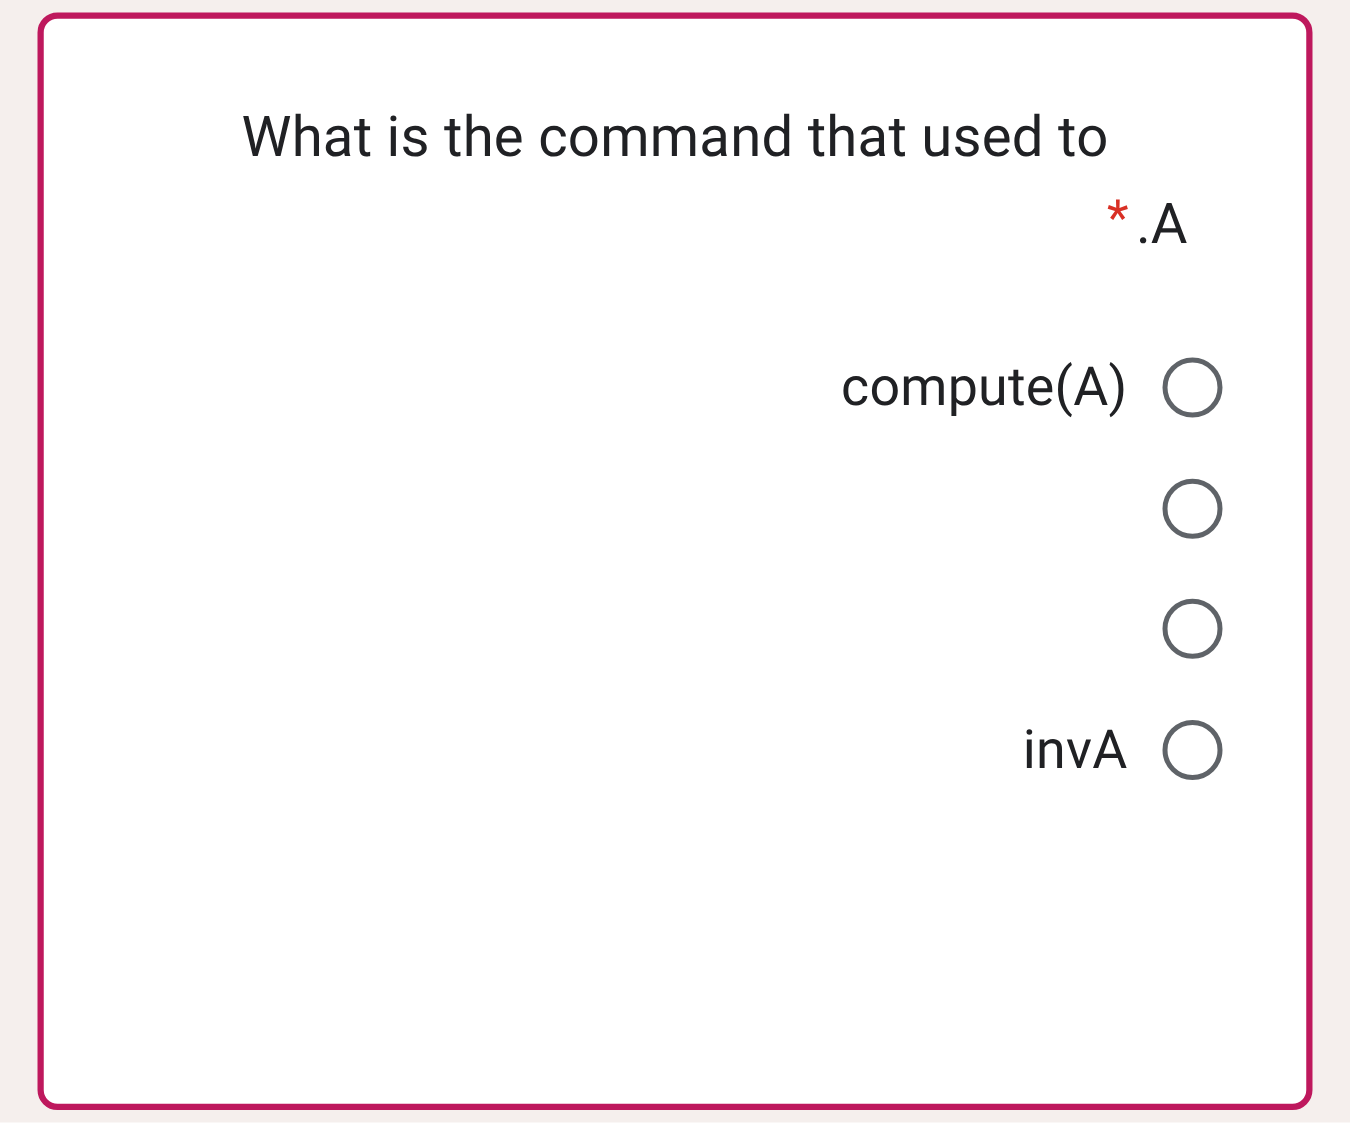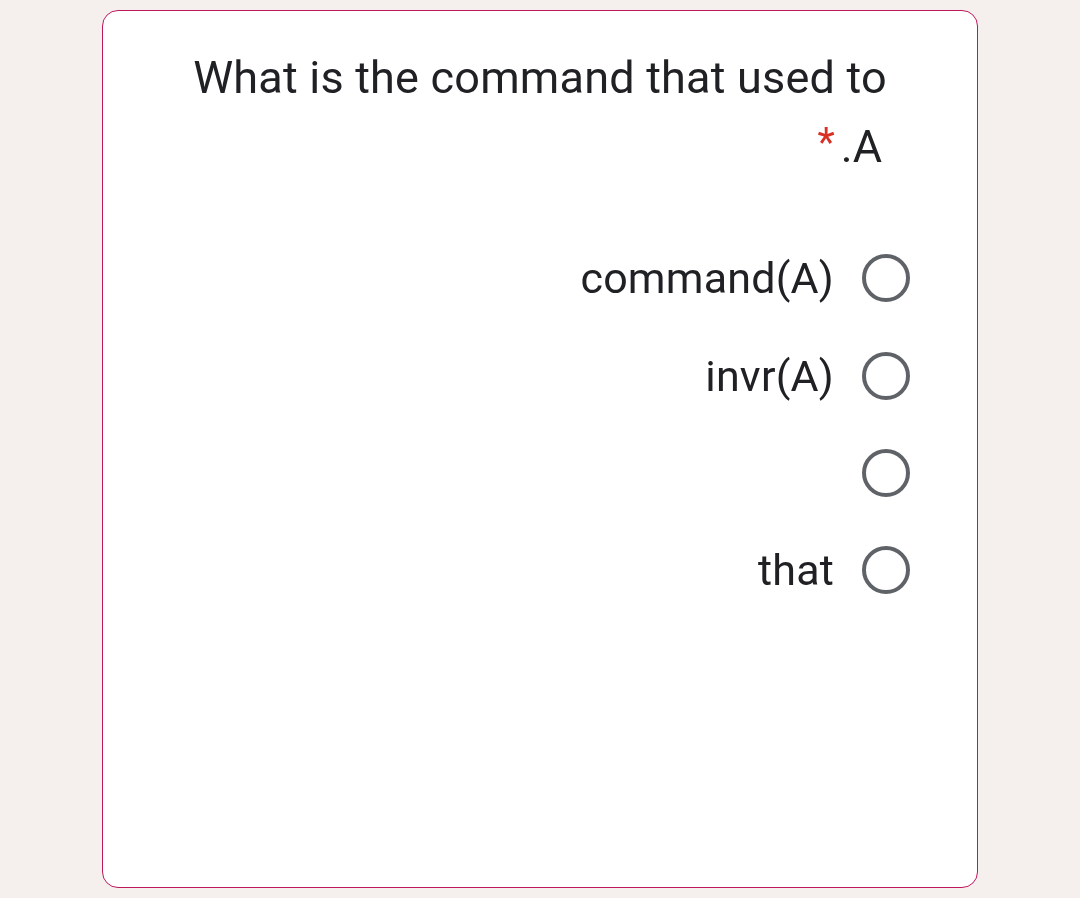--- a/index.html
+++ b/index.html
@@ -11,25 +11,25 @@
       background-color: #f5efed;
       font-family: 'Roboto', 'Helvetica Neue', Arial, sans-serif;
       width: 1080px;
       height: 898px;
       display: flex;
       align-items: center;
       justify-content: center;
     }
     .card {
       background-color: #ffffff;
-      border: 1px solid #be185d;
+      border: 5px solid #be185d;
       border-radius: 16px;
-      width: 876px;
+      width: 1020px;
       height: 878px;
-      padding: 32px 55px 40px 55px;
+      padding: 60px 55px 40px 55px;
     }
     .question-block {
       text-align: right;
       margin-bottom: 80px;
     }
     .question-text {
       font-size: 45px;
       color: #202124;
       line-height: 1.55;
       letter-spacing: 0.2px;
@@ -82,28 +82,27 @@
 <div class="card">
   <div class="question-block">
     <div class="question-text">What is the command that used to</div>
     <div class="required-line">
       <span class="asterisk">*</span><span>.A</span>
     </div>
   </div>
 
   <div class="options">
     <div class="option-row">
-      <span class="option-label">command(A)</span>
-      <span class="radio-circle"></span>
-    </div>
-    <div class="option-row">
-      <span class="option-label">invr(A)</span>
+      <span class="option-label">compute(A)</span>
       <span class="radio-circle"></span>
     </div>
     <div class="option-row">
       <span class="radio-circle"></span>
     </div>
     <div class="option-row">
-      <span class="option-label">that</span>
+      <span class="radio-circle"></span>
+    </div>
+    <div class="option-row">
+      <span class="option-label">invA</span>
       <span class="radio-circle"></span>
     </div>
   </div>
 </div>
 
 </body></html>

